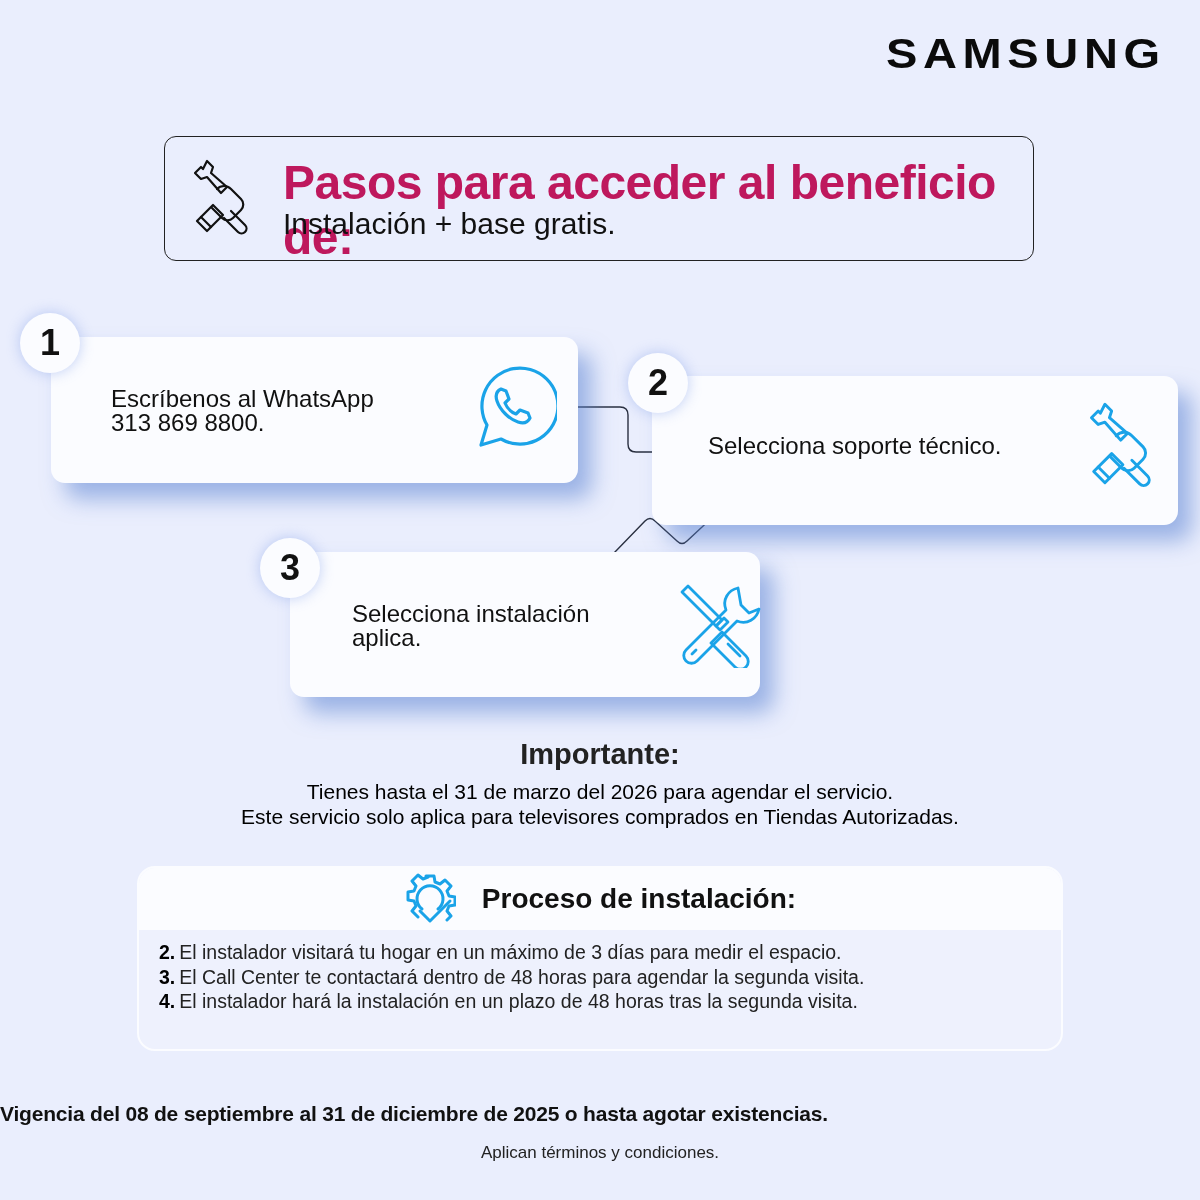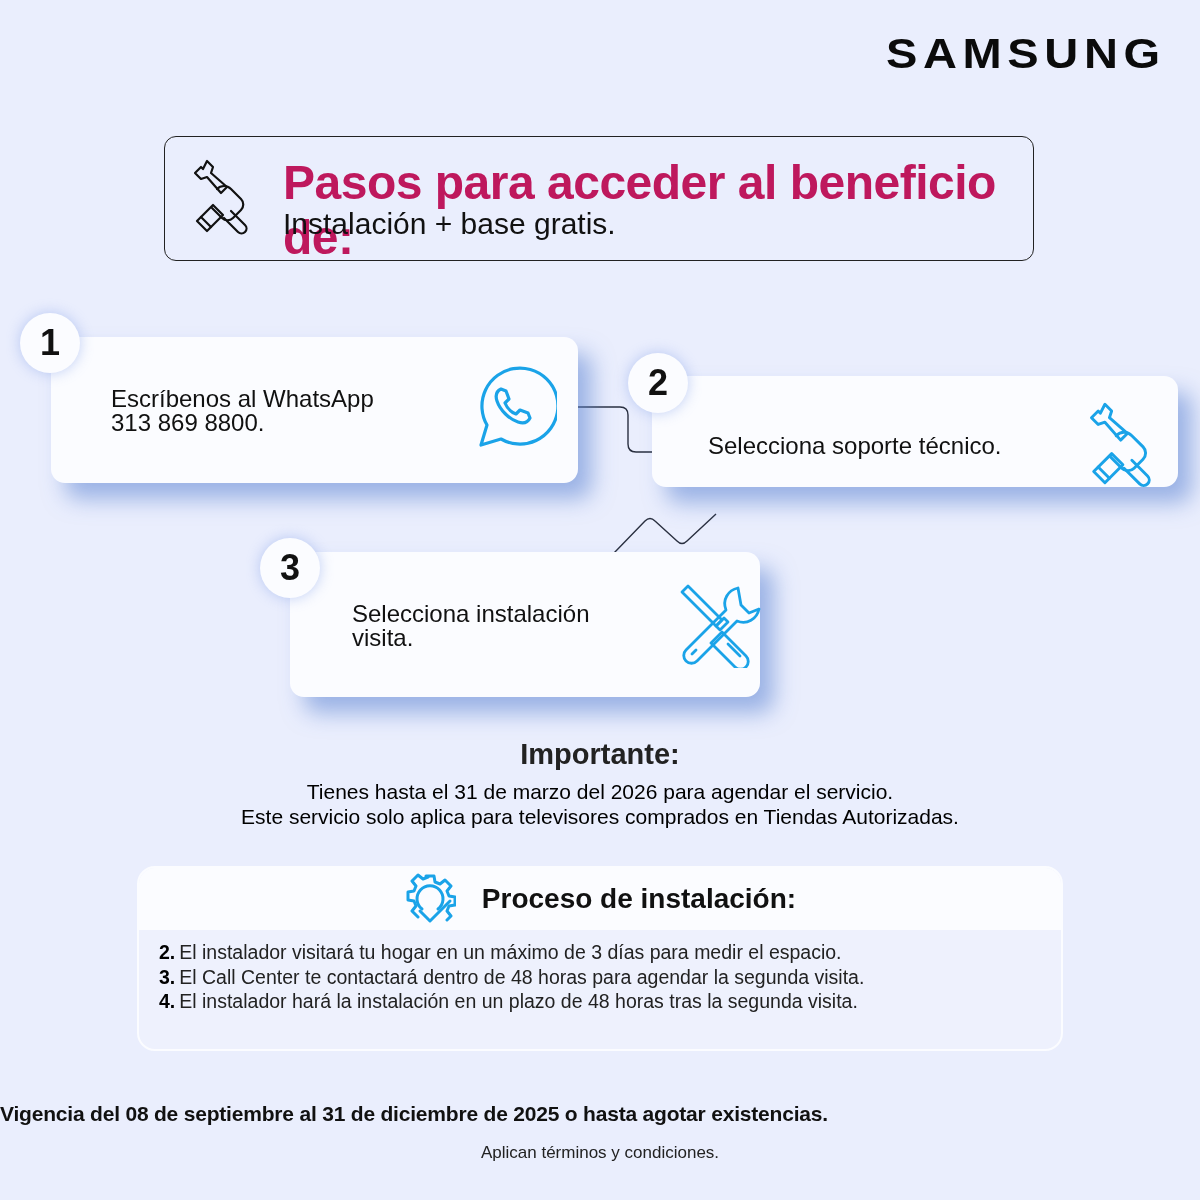--- a/index.html
+++ b/index.html
@@ -97,36 +97,36 @@
     <div>Escríbenos al WhatsApp</div>
     <div>313 869 8800.</div>
   </div>
   <svg class="card-icon" style="left:418px; top:26px;" width="88" height="88" viewBox="0 0 88 88" fill="none" stroke="#1aa3e8" stroke-width="3.2" stroke-linejoin="round" stroke-linecap="round">
     <path d="M12 82 L18 62 A38 38 0 1 1 32 76 Z"></path>
     <path d="M32 26 c-4 2 -6 6 -4 12 c3 9 12 18 21 21 c6 2 10 0 12 -4 l-2 -5 l-8 -3 l-4 4 c-5 -2 -9 -6 -11 -11 l4 -4 l-3 -8 z"></path>
   </svg>
 </div>
 <div class="badge" style="left:20px; top:313px;">1</div>
 
-<div class="card" style="left:652px; top:376px; width:526px; height:111px;">
+<div class="card" style="left:652px; top:376px; width:526px; height:149px;">
   <div class="card-text" style="left:56px; top:58px;">Selecciona soporte técnico.</div>
   <svg class="card-icon" style="left:430px; top:26px;" width="84" height="92" viewBox="0 0 74 82" fill="none" stroke="#1aa3e8" stroke-width="2.6" stroke-linejoin="round" stroke-linecap="round">
     <path d="M14 8 l-6 6 l6 6 l6 -2 l14 16 l6 -6 l-16 -14 l2 -6 l-6 -6 l-4 8 z"></path>
     <path d="M30 30 c4 -4 10 -4 14 0 l10 10 c3 3 3 8 0 11 l-8 8 c-3 3 -8 3 -11 0 l-10 -10"></path>
     <path d="M44 52 l14 14 c2 2 2 5 0 7 c-2 2 -5 2 -7 0 l-14 -14"></path>
     <path d="M26 46 l-16 16 l10 10 l16 -16 z"></path>
     <path d="M14 58 l10 10"></path>
   </svg>
 </div>
 <div class="badge" style="left:628px; top:353px;">2</div>
 
 <div class="card" style="left:290px; top:552px; width:470px; height:145px;">
   <div class="card-text" style="left:62px; top:50px;">
     <div>Selecciona instalación</div>
-    <div>visita.</div>
+    <div>aplica.</div>
   </div>
   <svg class="card-icon" style="left:386px; top:30px;" width="86" height="86" viewBox="0 0 86 86" fill="none" stroke="#1aa3e8" stroke-width="2.8" stroke-linejoin="round" stroke-linecap="round">
     <path d="M6 10 l6 -6 l34 34 l-6 6 z"></path>
     <path d="M40 44 l8 -8 l4 4 l-8 8 z"></path>
     <path d="M46 50 l24 24 c3 3 3 8 0 11 c-3 3 -8 3 -11 0 l-24 -24 z"></path>
     <path d="M52 62 l12 12"></path>
     <path d="M62 6 c-10 2 -16 12 -12 22 l-40 40 c-3 3 -3 8 0 11 c3 3 8 3 11 0 l40 -40 c10 4 20 -2 22 -12 l-10 4 l-8 -8 z"></path>
     <path d="M16 72 l4 -4"></path>
   </svg>
 </div>

